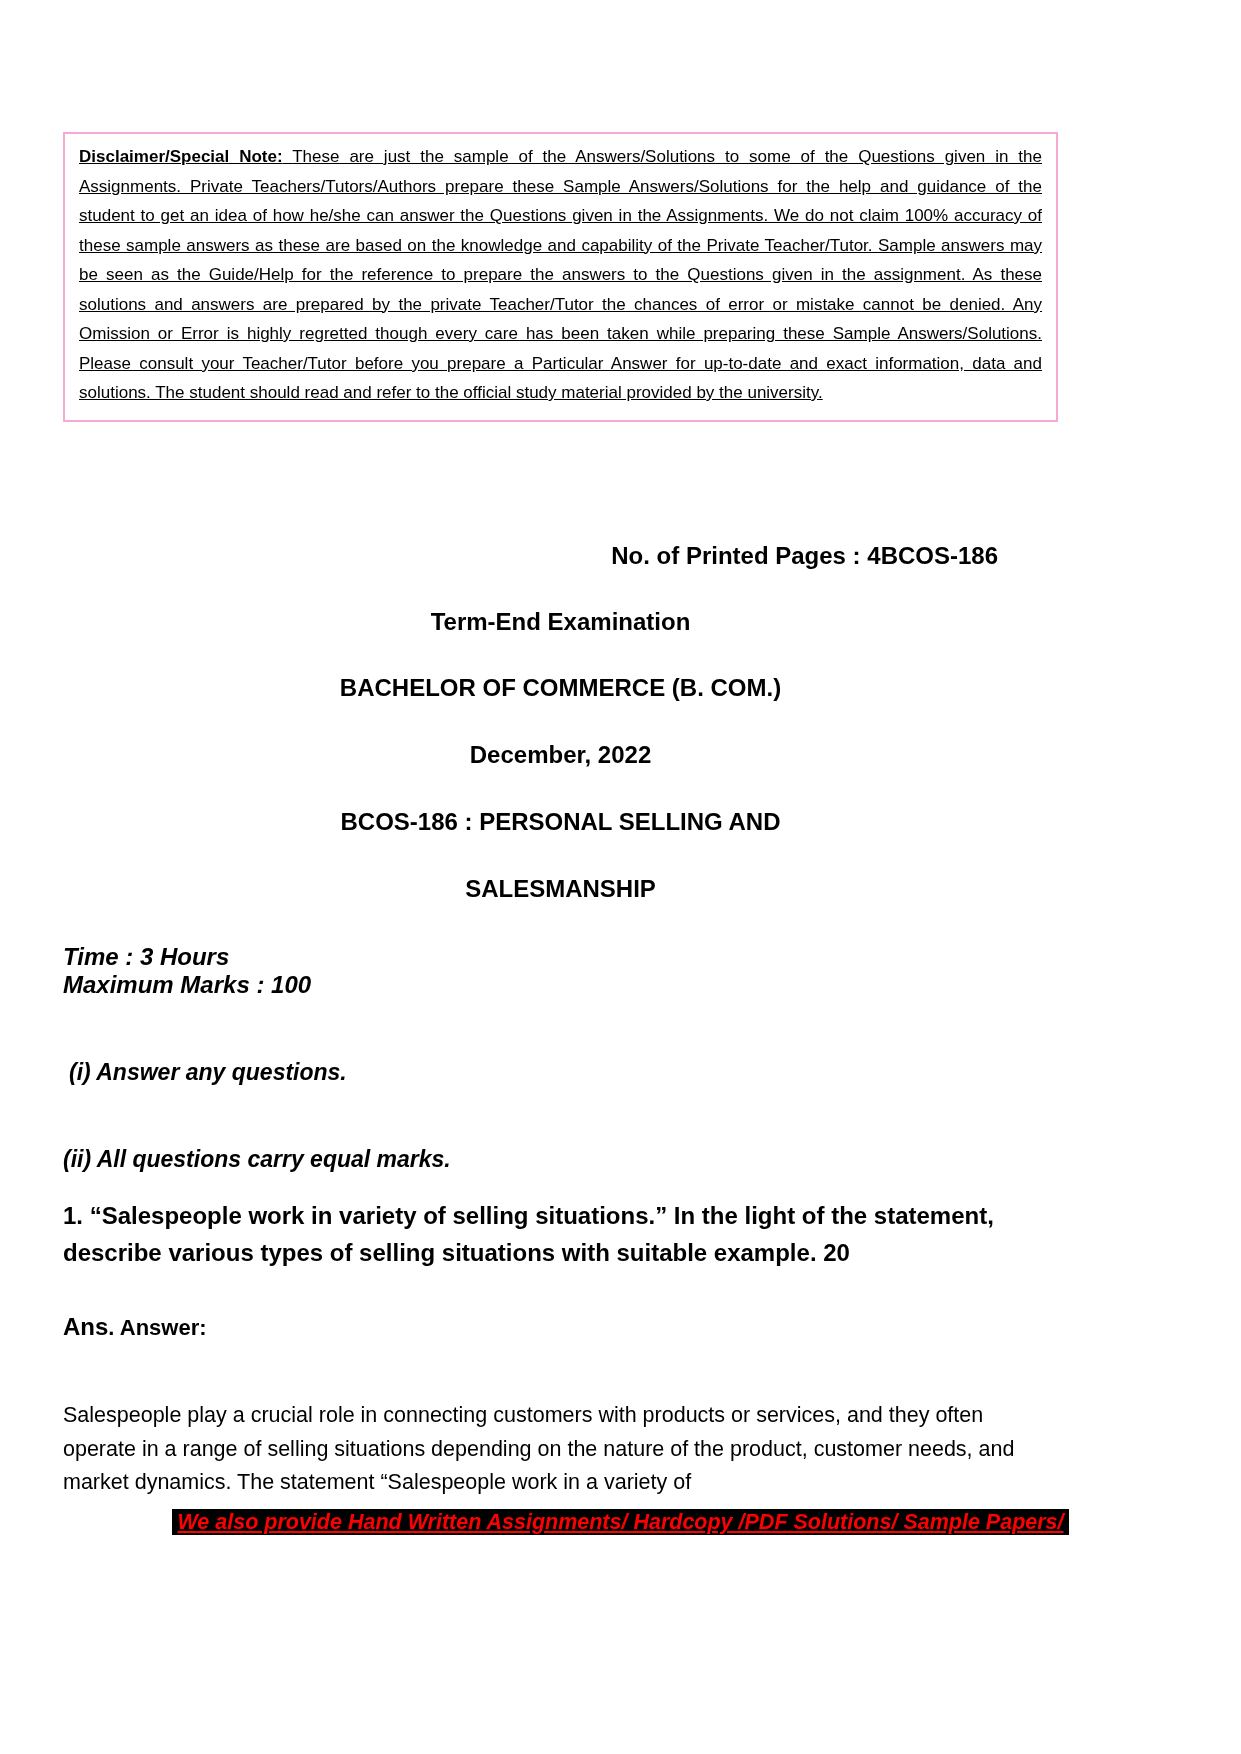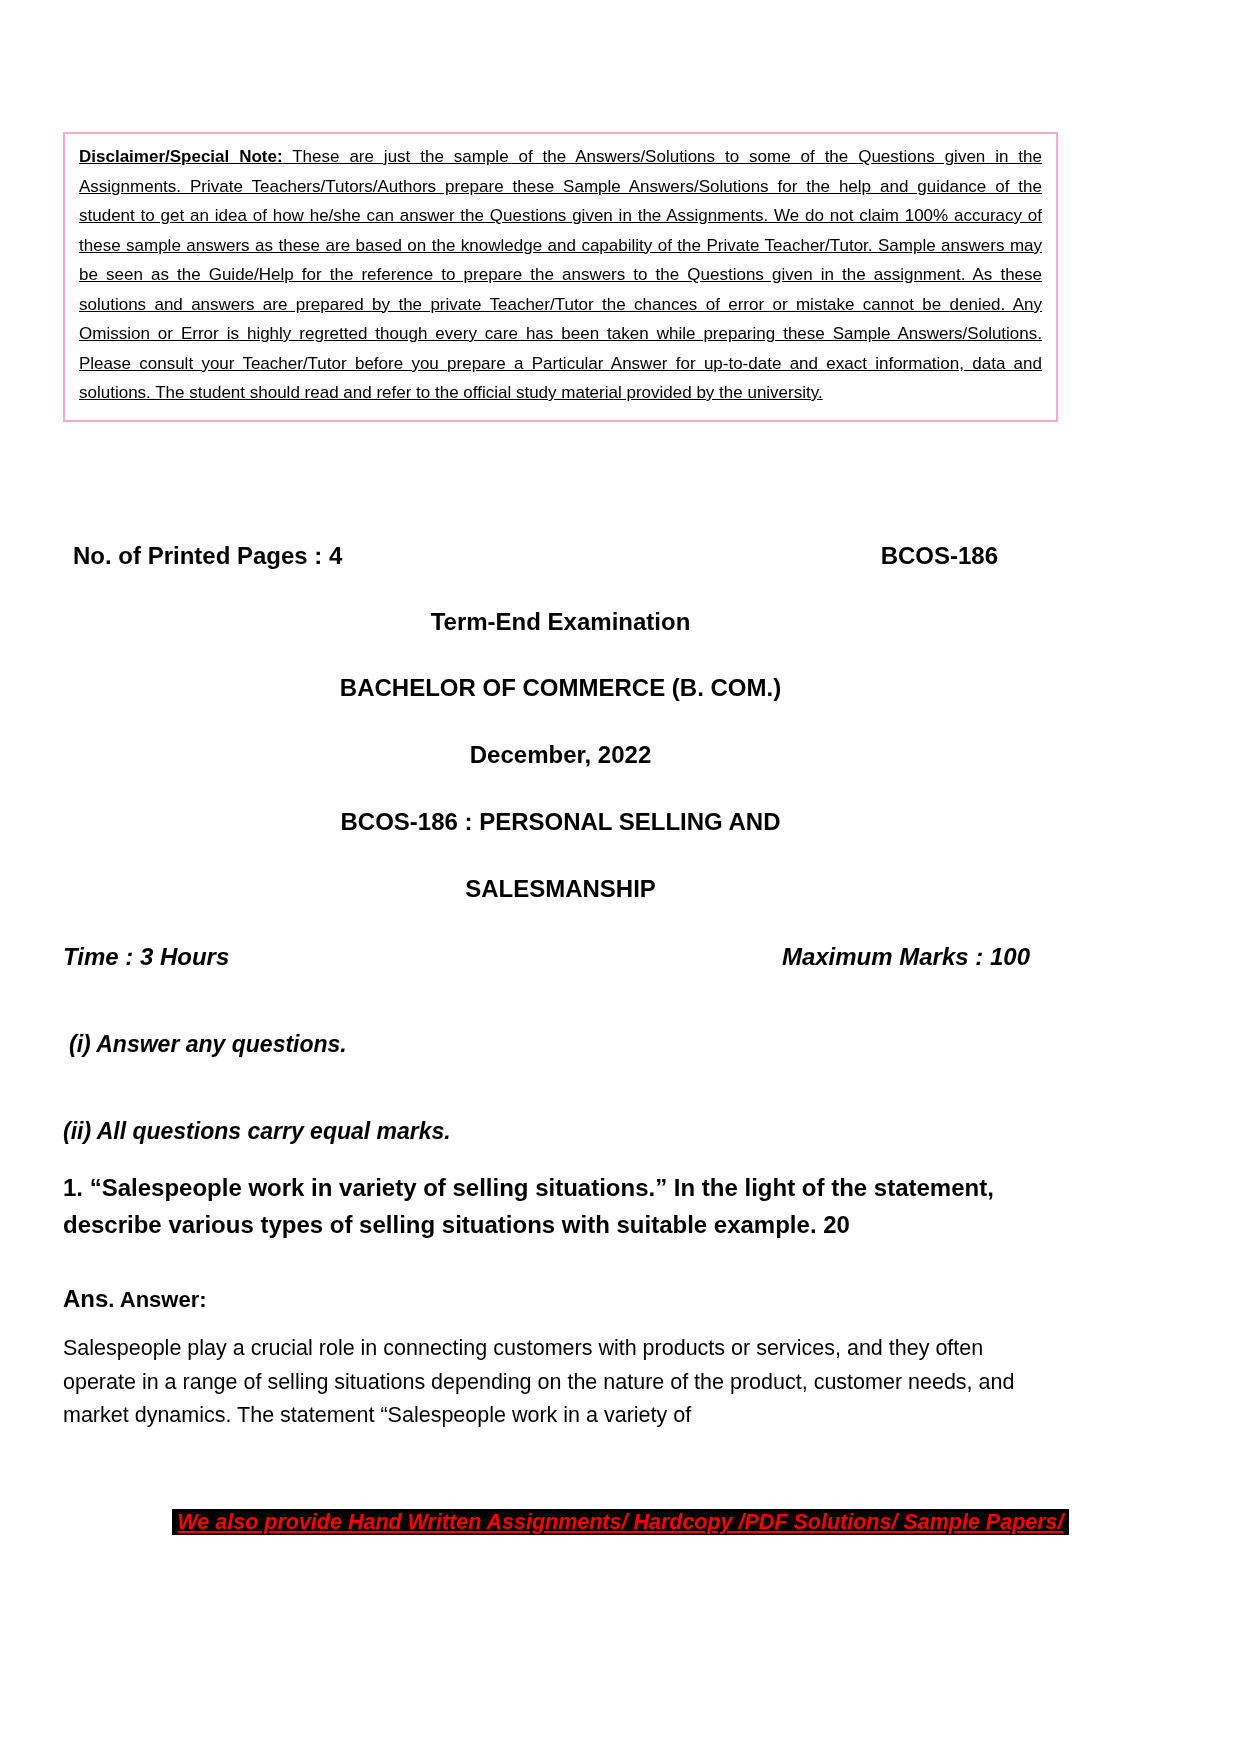--- a/index.html
+++ b/index.html
@@ -32,43 +32,43 @@
     font-size: 17px;
     line-height: 29.5px;
     text-align: justify;
     text-decoration: underline;
   }
   .disclaimer-text .lbl {
     font-weight: bold;
   }
   .header-row {
     display: flex;
-    justify-content: space-between;
+    justify-content: flex-end;
     align-items: baseline;
     margin-top: 120px;
     font-weight: bold;
     font-size: 24px;
   }
   .header-row .left-cell { padding-left: 10px; }
   .header-row .right-cell { padding-right: 60px; }
   .title {
     text-align: center;
     font-weight: bold;
     font-size: 24px;
     margin: 38px 0 0 0;
     line-height: 1.2;
   }
   .meta-row {
     display: flex;
-    justify-content: space-between;
     align-items: baseline;
     margin-top: 40px;
     font-weight: bold;
     font-style: italic;
     font-size: 24px;
+    flex-direction: column;
   }
   .meta-row .right-cell { padding-right: 28px; }
   .instruction {
     margin-top: 60px;
     font-weight: bold;
     font-style: italic;
     font-size: 23px;
   }
   .instruction.first { padding-left: 6px; }
   .question {
@@ -82,21 +82,21 @@
   }
   .ans-line .ans-big {
     font-weight: bold;
     font-size: 24px;
   }
   .ans-line .ans-small {
     font-weight: bold;
     font-size: 22px;
   }
   .answer-paragraph {
-    margin-top: 19px;
+    margin-top: 58px;
     font-size: 21.5px;
     line-height: 33.5px;
     font-weight: normal;
   }
   .footer {
     position: absolute;
     left: 0;
     top: 1506px;
     width: 1241px;
     text-align: center;

